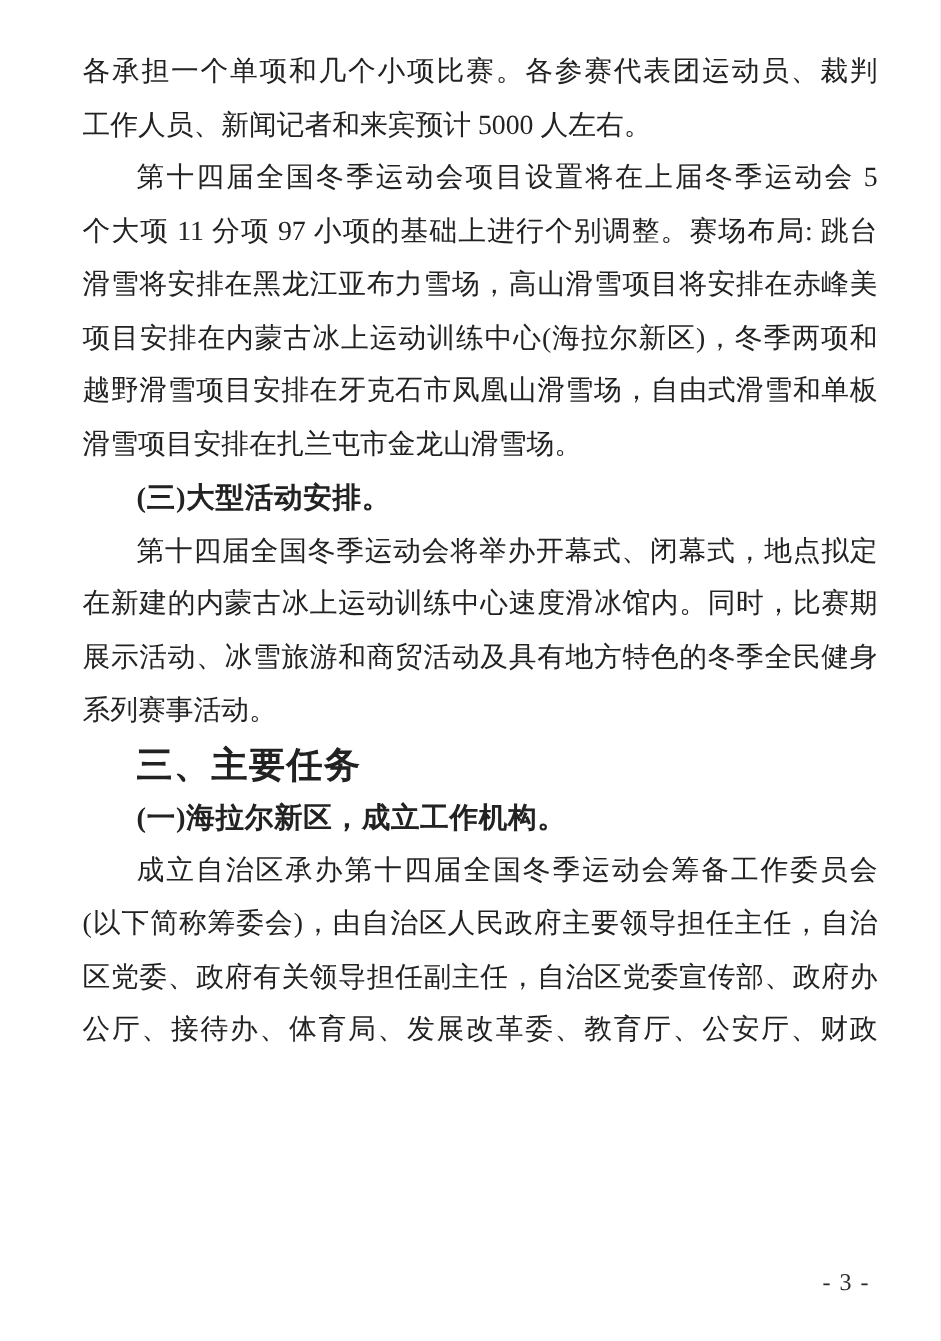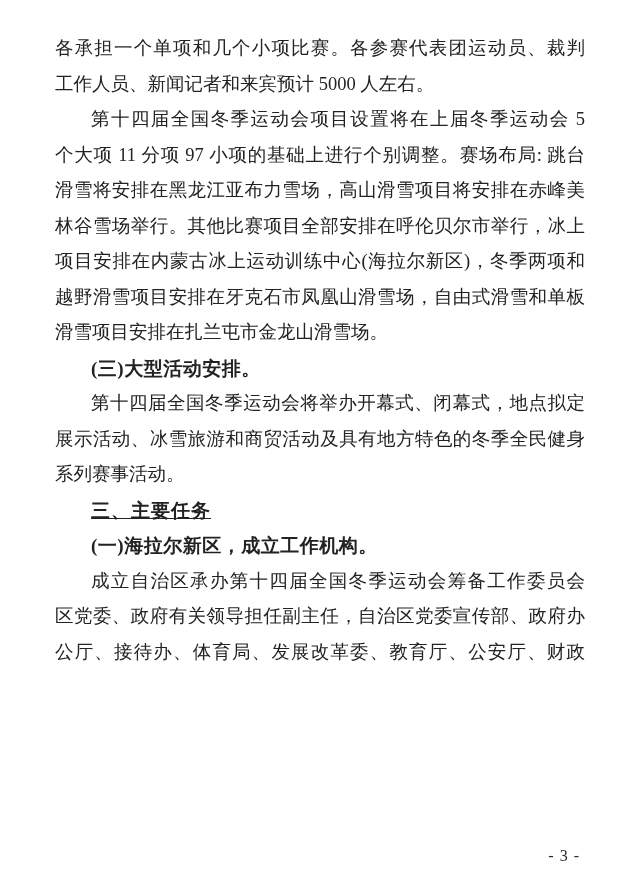--- a/index.html
+++ b/index.html
@@ -46,23 +46,22 @@
   
   .line.kai {
     font-weight: 700;
     font-size: 19px;
     letter-spacing: 0.5px;
   }
   
   .line.hei {
     font-weight: 700;
     font-family: "Liberation Sans", sans-serif;
-    font-size: 19px;
+    font-size: 24px;
     letter-spacing: 1px;
-    text-decoration: underline;
   }
   .pagenum {
     position: absolute;
     top: 845px;
     right: 47px;
     font-size: 16px;
     line-height: 22px;
     color: #2a2a2a;
     letter-spacing: 1px;
   }
@@ -70,28 +69,29 @@
 </head>
 <body>
 
 <div class="page">
   <div class="textblock">
     <div class="line fill">各承担一个单项和几个小项比赛。各参赛代表团运动员、裁判员、</div>
     <div class="line end">工作人员、新闻记者和来宾预计 5000 人左右。</div>
     <div class="line fill indent">第十四届全国冬季运动会项目设置将在上届冬季运动会 5</div>
     <div class="line fill">个大项 11 分项 97 小项的基础上进行个别调整。赛场布局: 跳台</div>
     <div class="line fill">滑雪将安排在黑龙江亚布力雪场，高山滑雪项目将安排在赤峰美</div>
-    <div class="line fill">林谷雪场举行。其他比赛项目全部安排在呼伦贝尔市举行，冰上</div>
     <div class="line fill">项目安排在内蒙古冰上运动训练中心(海拉尔新区)，冬季两项和</div>
     <div class="line fill">越野滑雪项目安排在牙克石市凤凰山滑雪场，自由式滑雪和单板</div>
     <div class="line end">滑雪项目安排在扎兰屯市金龙山滑雪场。</div>
     <div class="line end indent kai">(三)大型活动安排。</div>
     <div class="line fill indent">第十四届全国冬季运动会将举办开幕式、闭幕式，地点拟定</div>
+    <div class="line fill">在新建的内蒙古冰上运动训练中心速度滑冰馆内。同时，比赛期</div>
     <div class="line fill">展示活动、冰雪旅游和商贸活动及具有地方特色的冬季全民健身</div>
     <div class="line end">系列赛事活动。</div>
     <div class="line end indent hei">三、主要任务</div>
     <div class="line end indent kai">(一)海拉尔新区，成立工作机构。</div>
     <div class="line fill indent">成立自治区承办第十四届全国冬季运动会筹备工作委员会</div>
+    <div class="line fill">(以下简称筹委会)，由自治区人民政府主要领导担任主任，自治</div>
     <div class="line fill">区党委、政府有关领导担任副主任，自治区党委宣传部、政府办</div>
     <div class="line fill">公厅、接待办、体育局、发展改革委、教育厅、公安厅、财政厅、</div>
   </div>
   <div class="pagenum">- 3 -</div>
 </div>
 
 </body></html>

